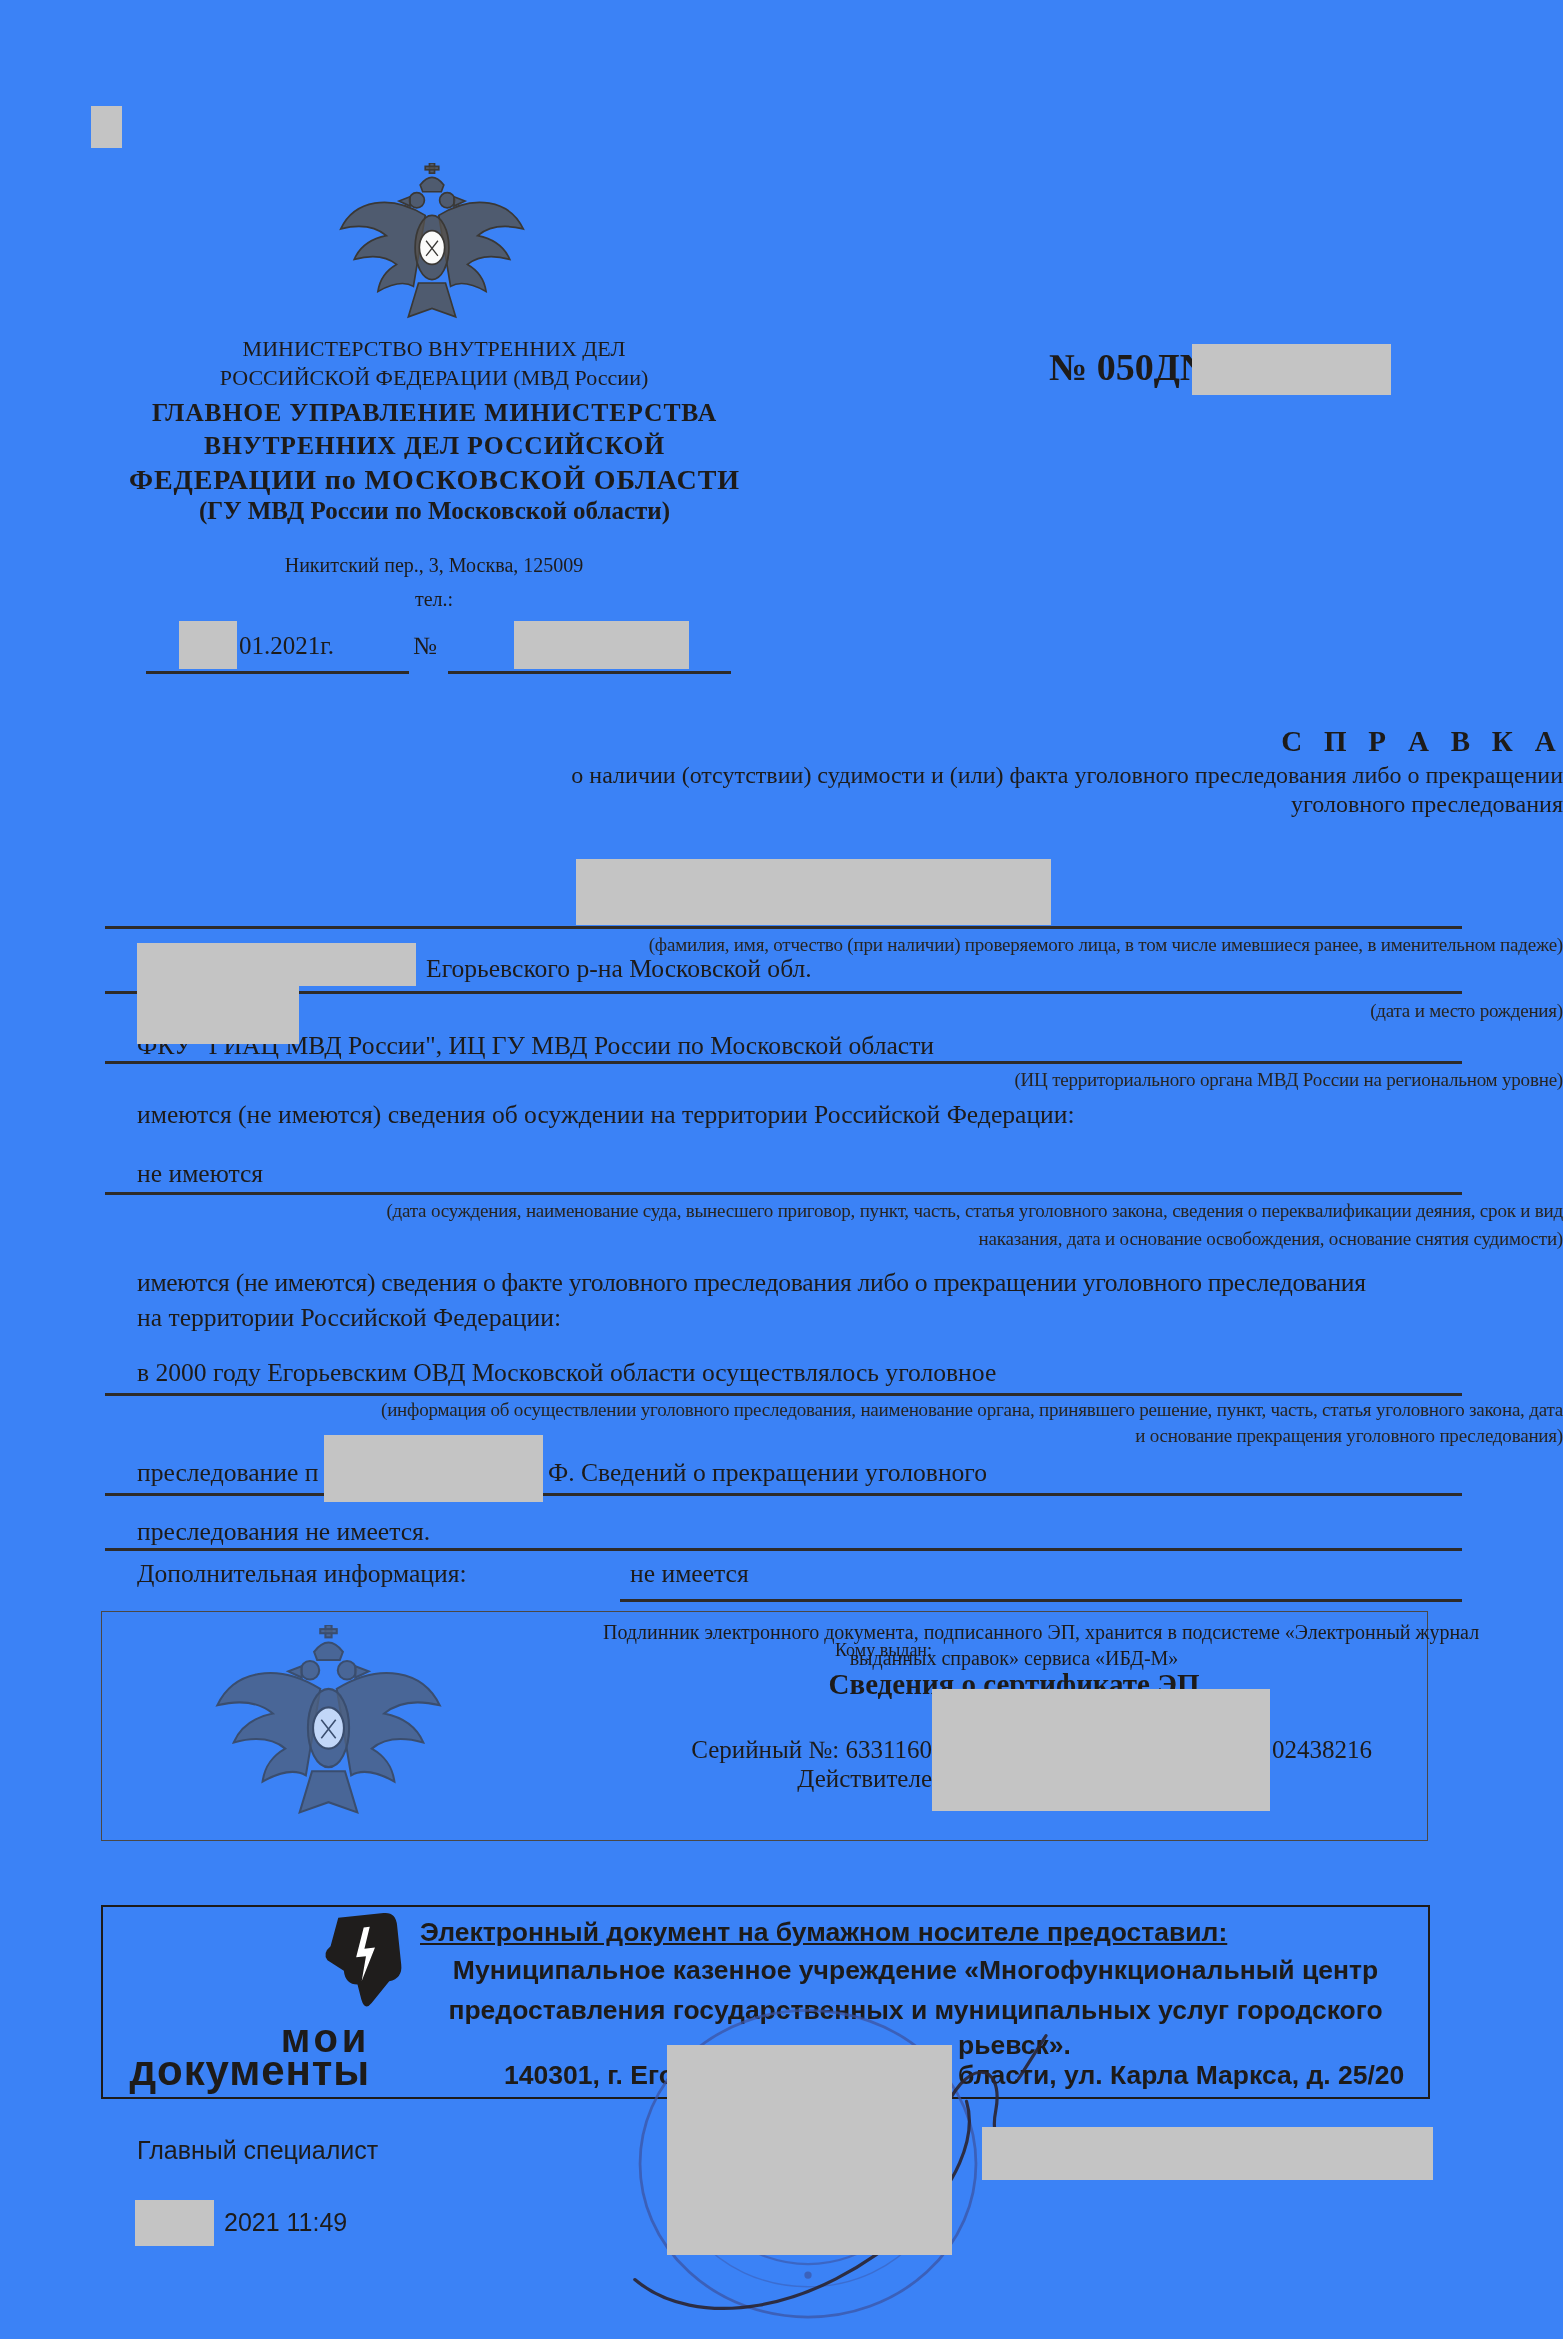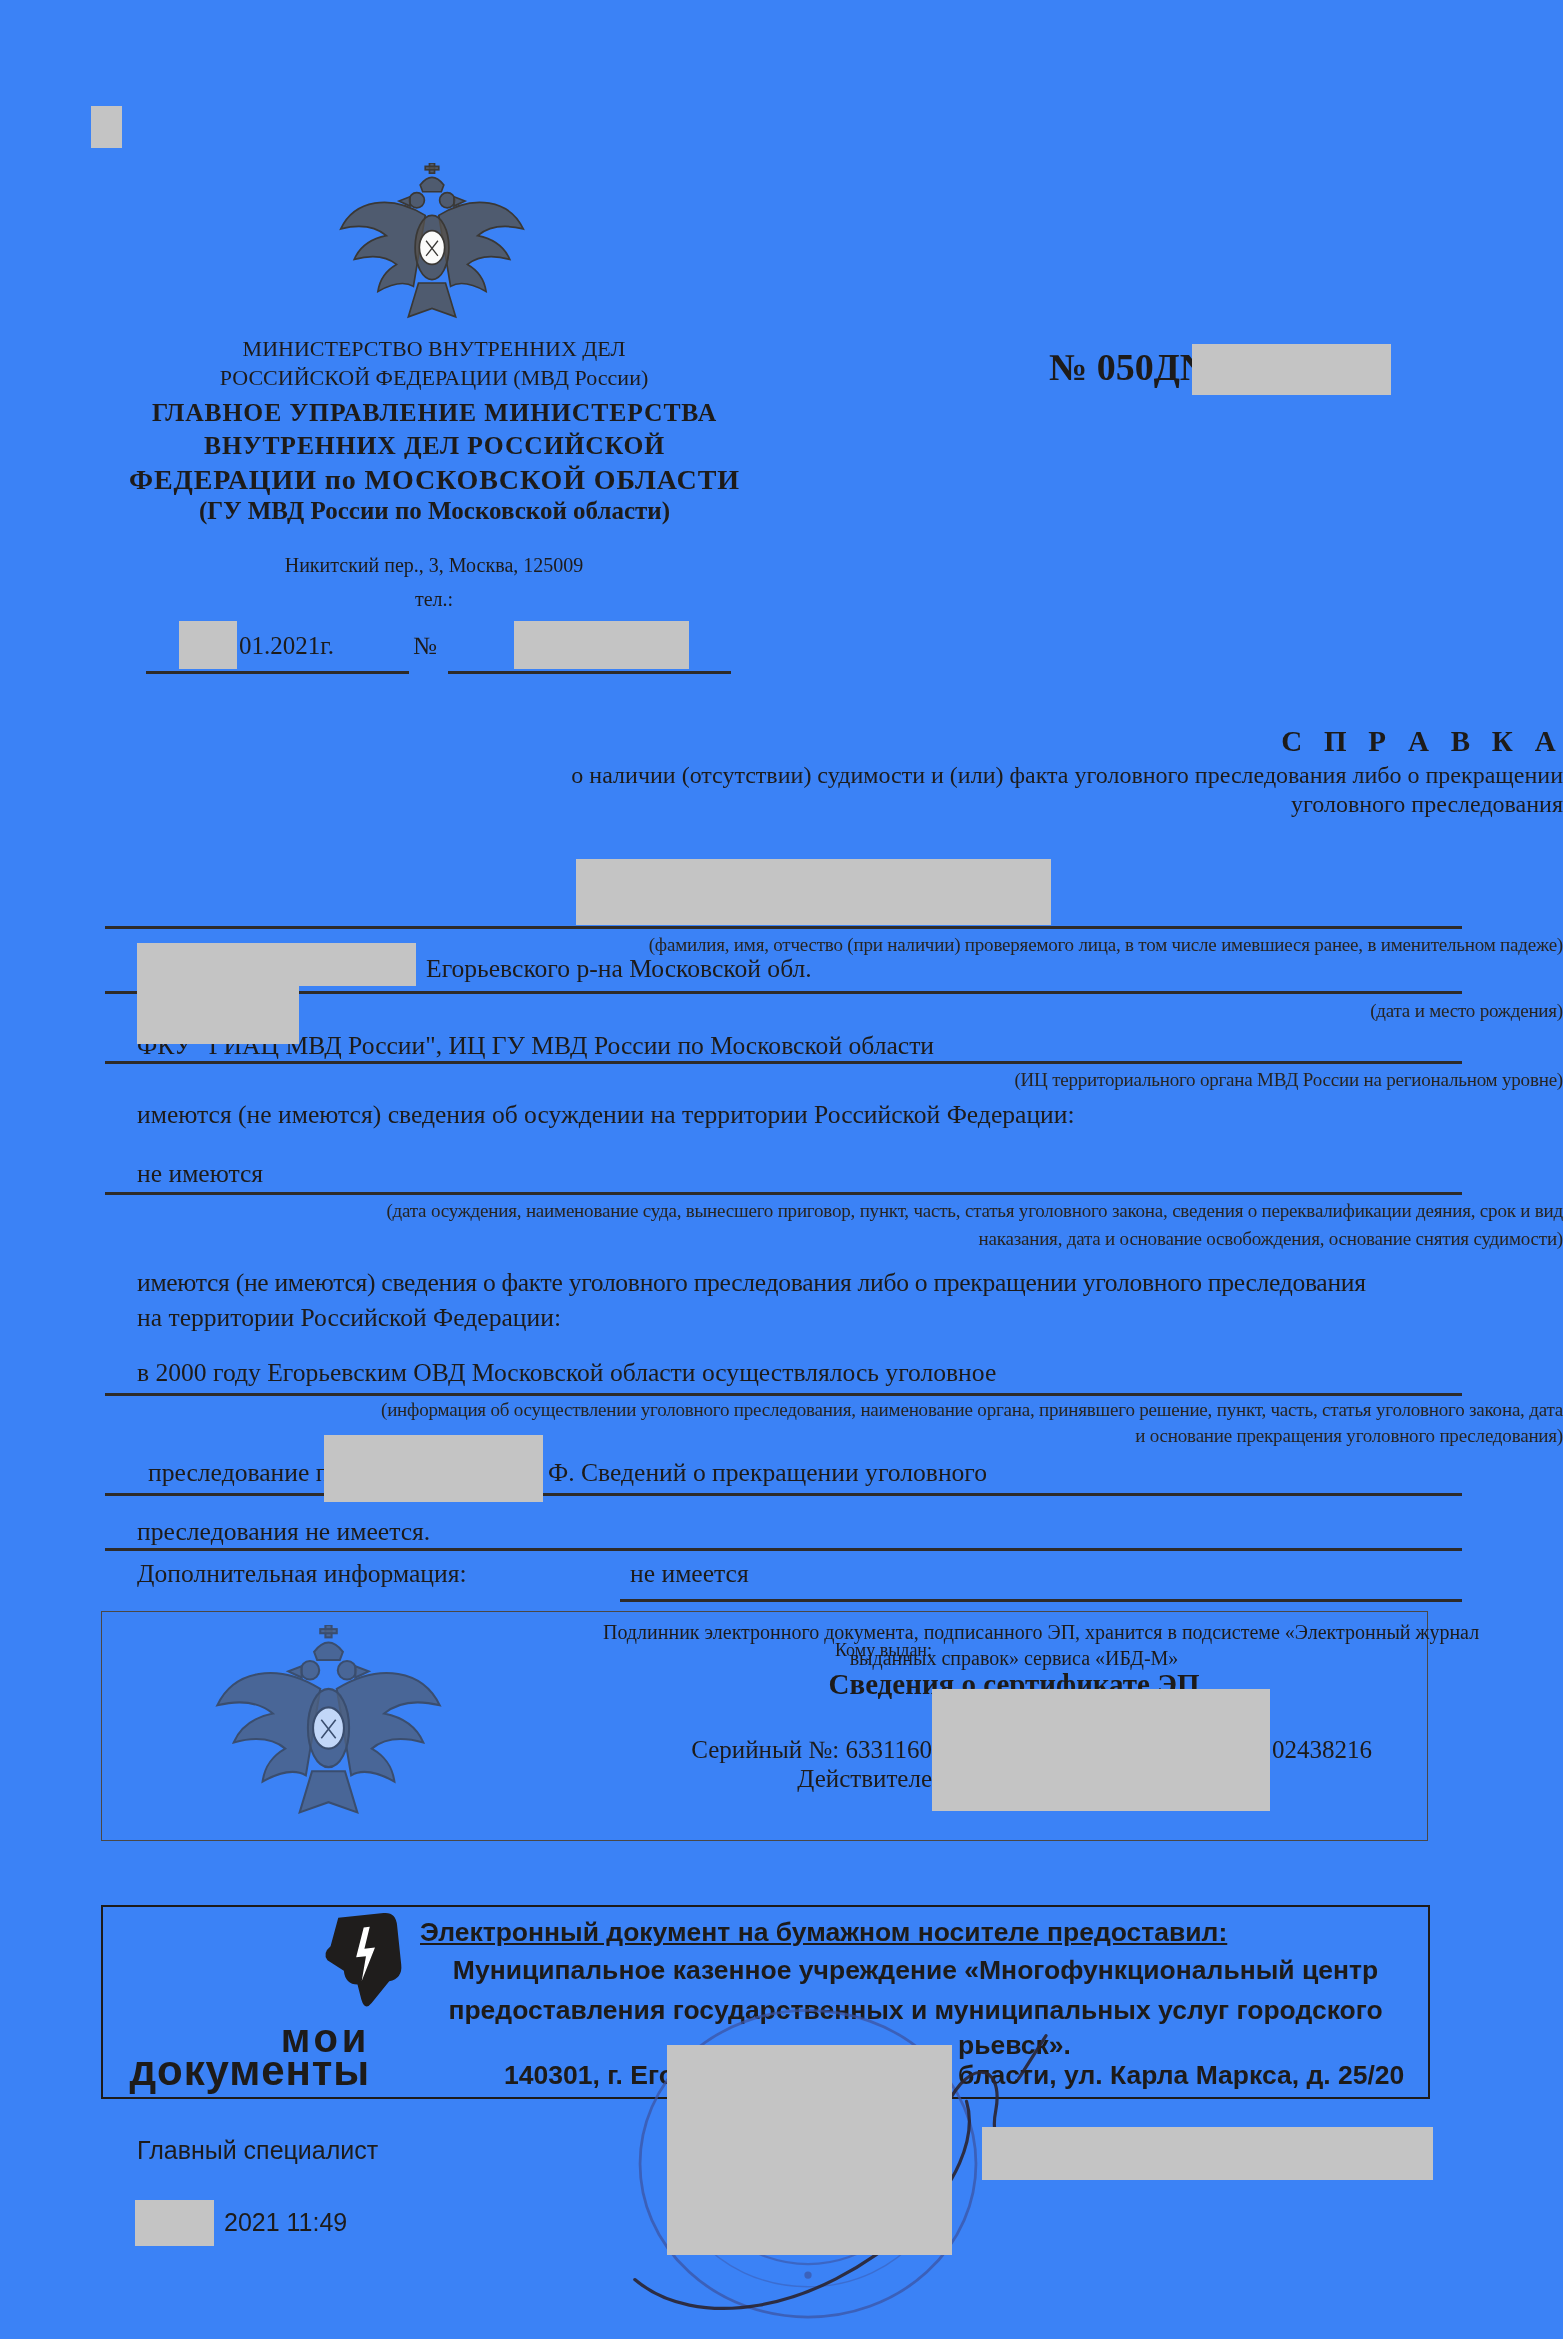--- a/index.html
+++ b/index.html
@@ -85,21 +85,21 @@
   <div class="abs ser cap ctr nw" style="top:1200px">(дата осуждения, наименование суда, вынесшего приговор, пункт, часть, статья уголовного закона, сведения о переквалификации деяния, срок и вид</div>
   <div class="abs ser cap ctr nw" style="top:1228px">наказания, дата и основание освобождения, основание снятия судимости)</div>
 
   <div class="abs ser bt nw" style="left:137px;top:1268px;letter-spacing:-0.3px">имеются (не имеются) сведения о факте уголовного преследования либо о прекращении уголовного преследования</div>
   <div class="abs ser bt nw" style="left:137px;top:1303px">на территории Российской Федерации:</div>
   <div class="abs ser bt nw" style="left:137px;top:1358px">в 2000 году Егорьевским ОВД Московской области осуществлялось уголовное</div>
   <div class="hline" style="left:105px;top:1393px;width:1357px"></div>
   <div class="abs ser cap ctr nw" style="top:1399px">(информация об осуществлении уголовного преследования, наименование органа, принявшего решение, пункт, часть, статья уголовного закона, дата</div>
   <div class="abs ser cap ctr nw" style="top:1425px">и основание прекращения уголовного преследования)</div>
 
-  <div class="abs ser bt nw" style="left:148px;top:1458px">преследование п</div>
+  <div class="abs ser bt nw" style="left:137px;top:1458px">преследование п</div>
   <div class="abs ser bt nw" style="left:548px;top:1458px">Ф. Сведений о прекращении уголовного</div>
   <div class="hline" style="left:105px;top:1493px;width:1357px"></div>
   <div class="abs ser bt nw" style="left:137px;top:1517px">преследования не имеется.</div>
   <div class="hline" style="left:105px;top:1548px;width:1357px"></div>
 
   <div class="abs ser bt nw" style="left:137px;top:1559px">Дополнительная информация:</div>
   <div class="abs ser bt nw" style="left:630px;top:1559px">не имеется</div>
   <div class="hline" style="left:620px;top:1599px;width:842px"></div>
 
   <div class="abs" style="left:101px;top:1611px;width:1325px;height:228px;border:1.8px solid #4a4745;"></div>

